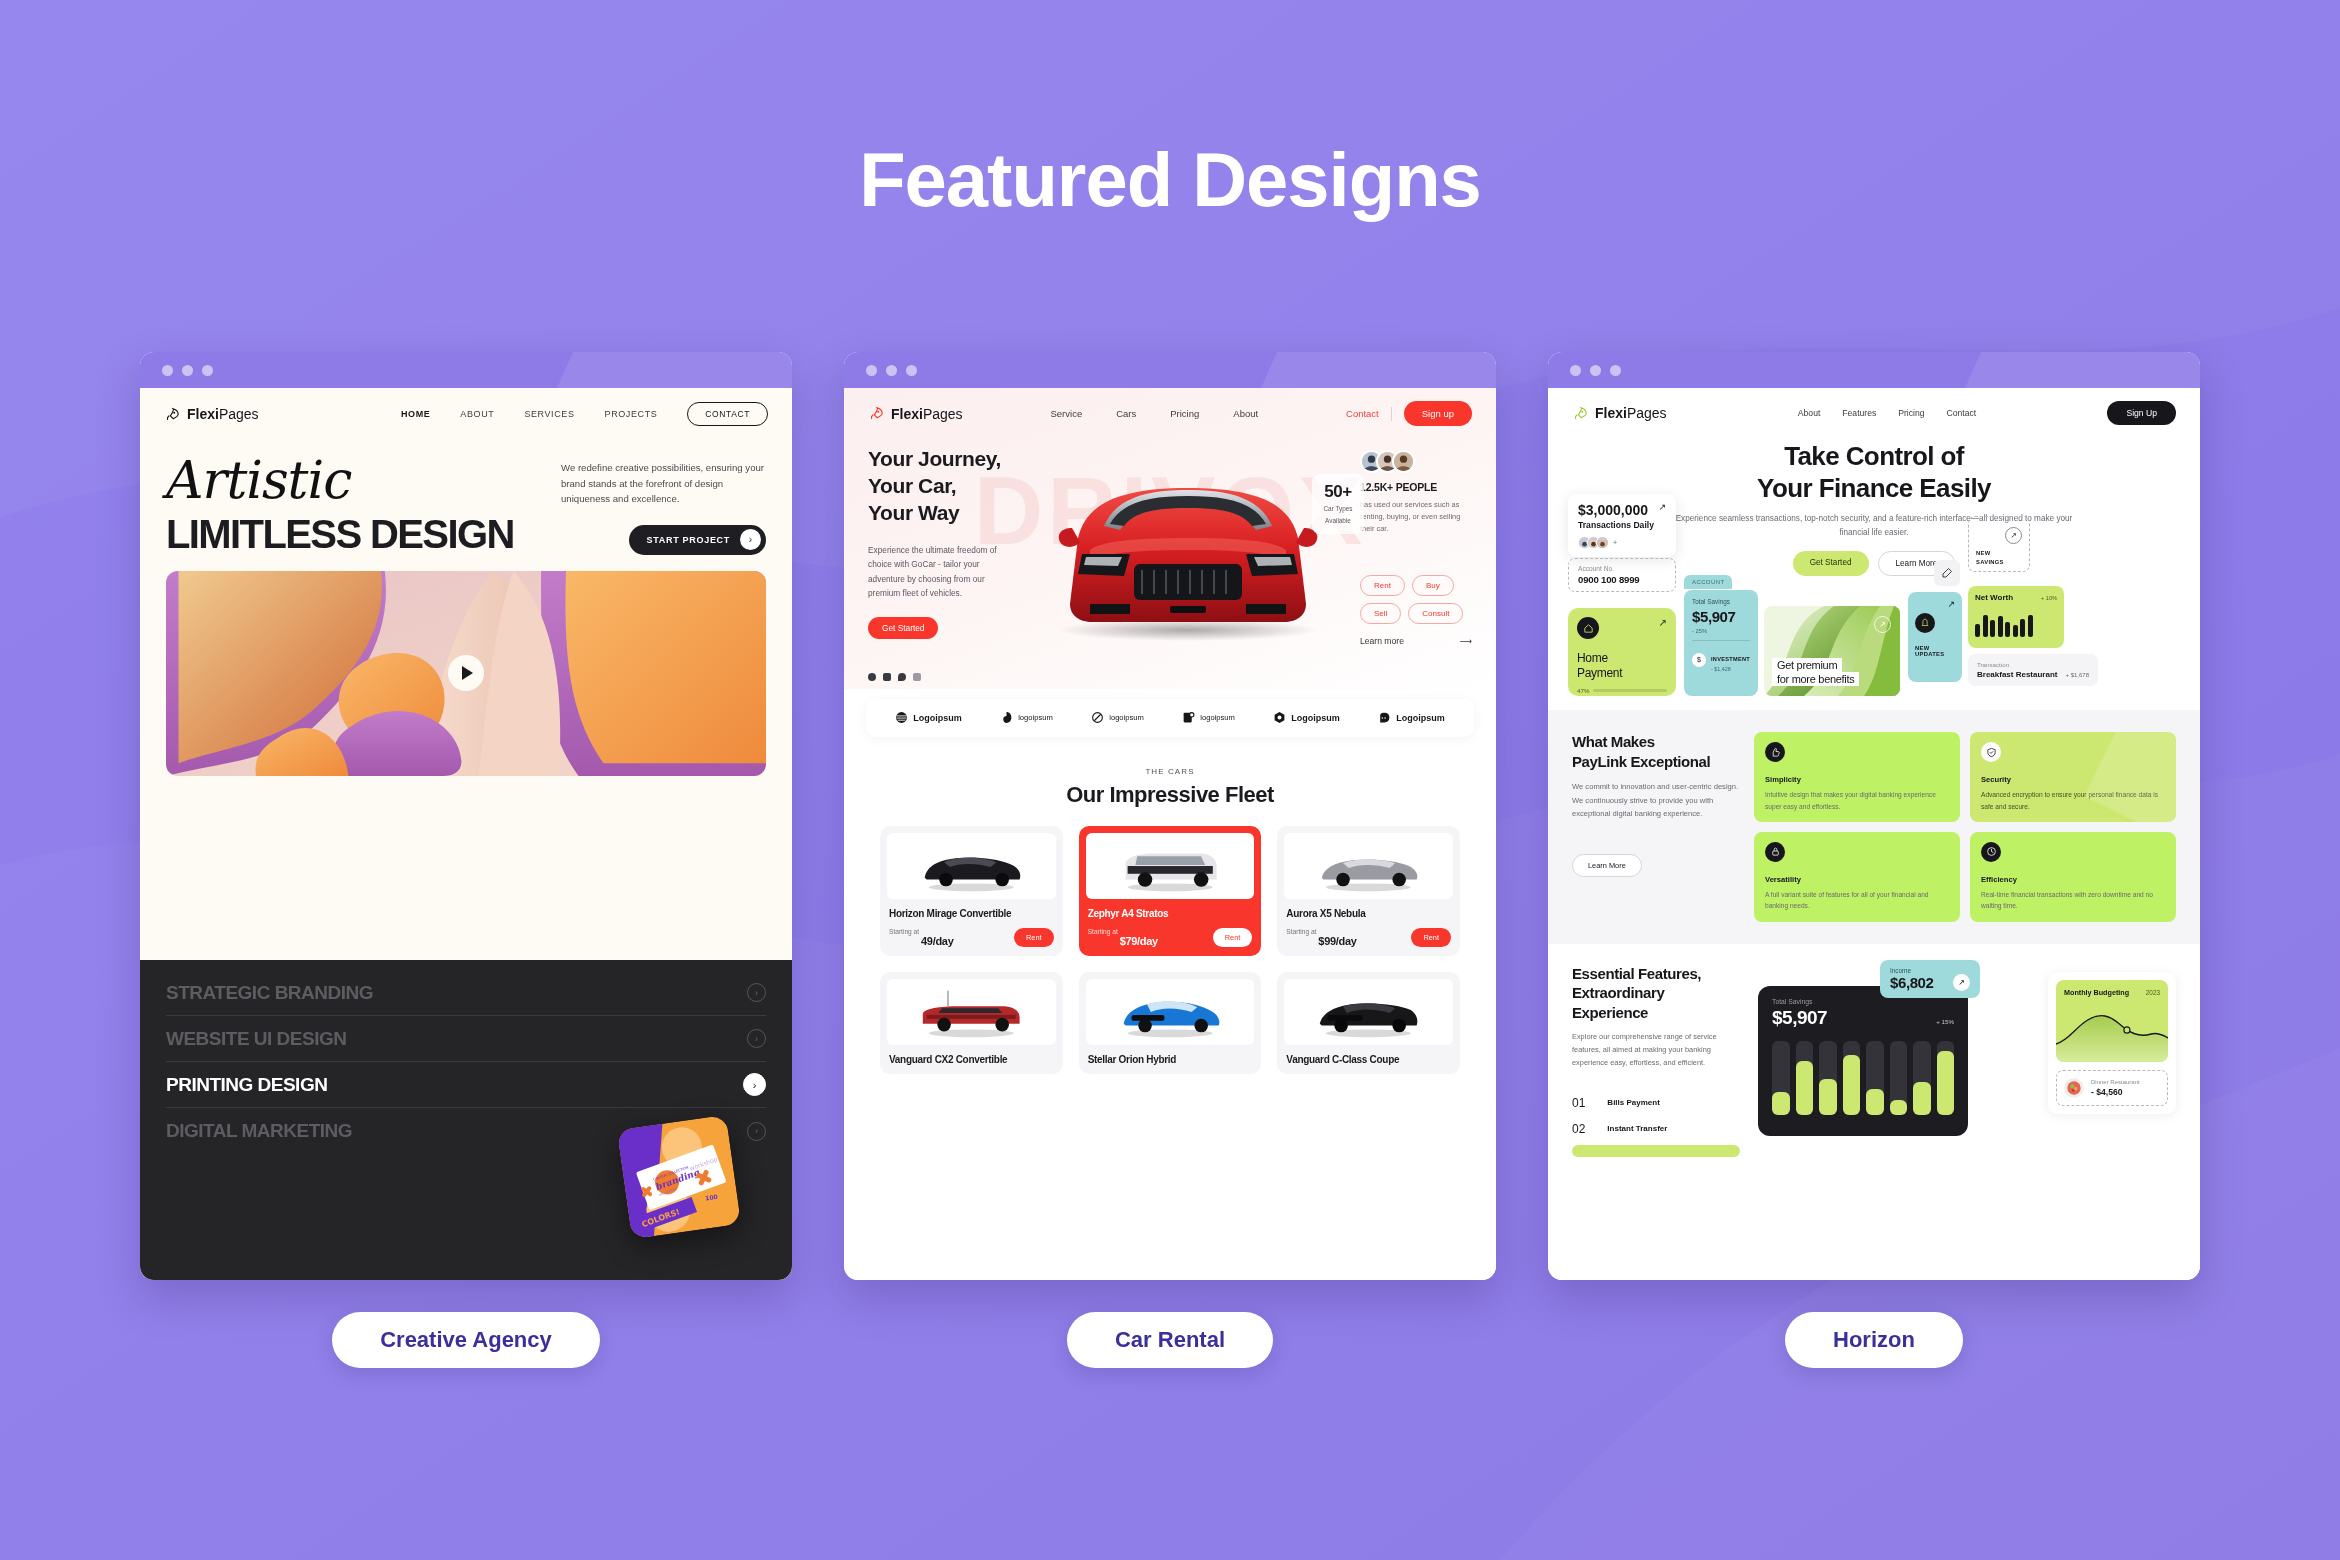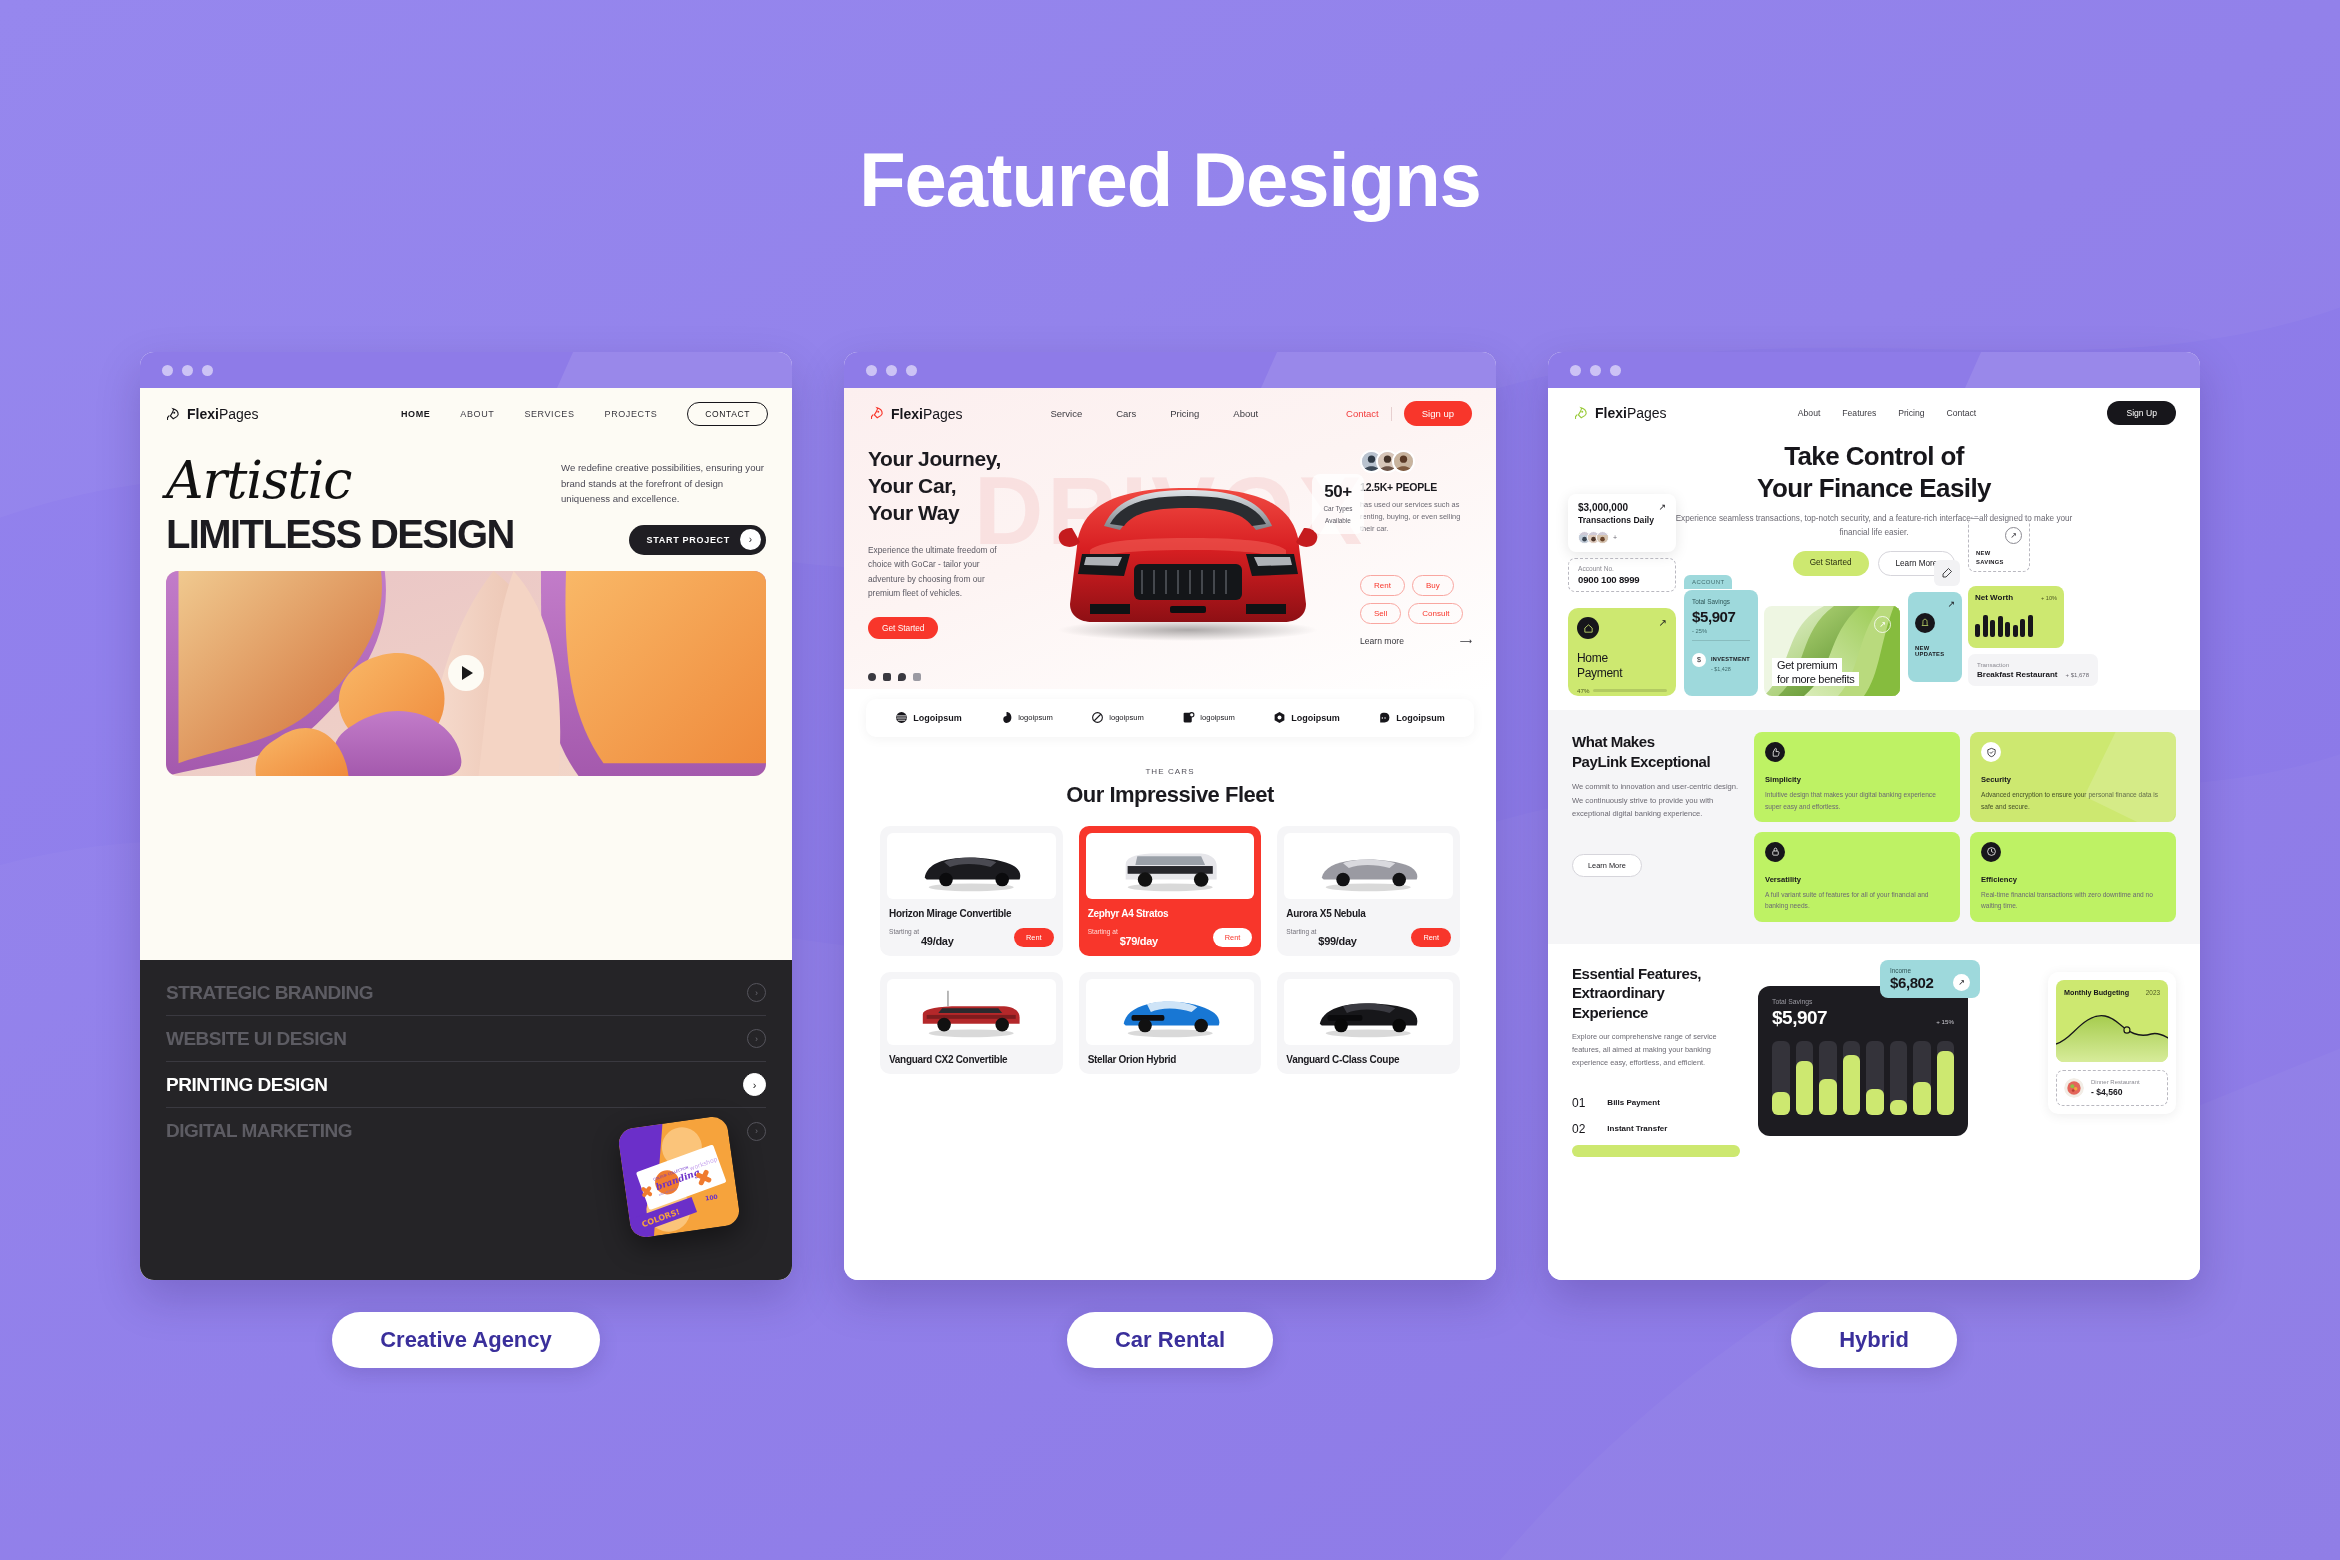--- a/index.html
+++ b/index.html
@@ -148,21 +148,21 @@
   .c3-signup { background:#17161b; color:#fff; border-radius:999px; font-size:8.6px; padding:7px 19px;}
   .c3-hero { text-align:center; padding: 16px 100px 0;}
   .c3-h1 { font-size:26px; font-weight:600; color:#17161b; line-height:1.22; letter-spacing:-.6px;}
   .c3-p { font-size:8.2px; color:#6b6972; line-height:1.7; margin-top:8px; padding: 0 20px;}
   .c3-btns { display:flex; gap:9px; justify-content:center; margin-top:11px;}
   .c3-b1 { background:#CDE870; color:#2b3010; border-radius:999px; font-size:8.2px; padding:7px 17px;}
   .c3-b2 { border:1px solid #d6d5db; color:#17161b; border-radius:999px; font-size:8.2px; padding:7px 17px;}
   .c3-widgets { position:relative; height:120px; margin-top:2px;}
   .w { position:absolute; }
   .w-trans { left:20px; top:-84px; background:#fff; border-radius:8px; box-shadow:0 3px 14px rgba(0,0,0,.10); padding:8px 10px; width:108px;}
-  .w-trans .amt { font-size:10px; font-weight:600; color:#17161b;}
+  .w-trans .amt { font-size:14px; font-weight:600; color:#17161b;}
   .w-trans .lbl { font-size:8.6px; font-weight:700; color:#17161b; margin-top:2px;}
   .w-trans .avrow { display:flex; align-items:center; margin-top:6px;}
   .w-trans .avrow .a { width:13px;height:13px;border-radius:50%;border:1.5px solid #fff;margin-left:-4px;overflow:hidden;background:#cfc9d6;}
   .w-trans .avrow .a:first-child{margin-left:0;}
   .w-trans .plus { font-size:7px;color:#6b6972;margin-left:4px;}
   .w-acc { left:20px; top:-20px; border:1px dashed #b9b8c0; border-radius:7px; padding:6px 9px; width:108px;}
   .w-acc .k { font-size:6.6px; color:#8b8a92;}
   .w-acc .v { font-size:9.6px; font-weight:700; color:#17161b; margin-top:2px; letter-spacing:-.2px;}
   .w-home { left:20px; top:30px; background:#CDE870; border-radius:10px; width:108px; height:88px; padding:9px;}
   .w-home .hd { display:flex; align-items:flex-start; justify-content:space-between;}
@@ -1057,15 +1057,15 @@
 </div>
 
 <div class="labels-row">
   <div class="label-slot">
       <span class="pill">Creative Agency</span>
     </div>
   <div class="label-slot">
       <span class="pill">Car Rental</span>
     </div>
   <div class="label-slot">
-      <span class="pill">Hybrid</span>
+      <span class="pill">Horizon</span>
     </div>
 </div>
 
 </body></html>

